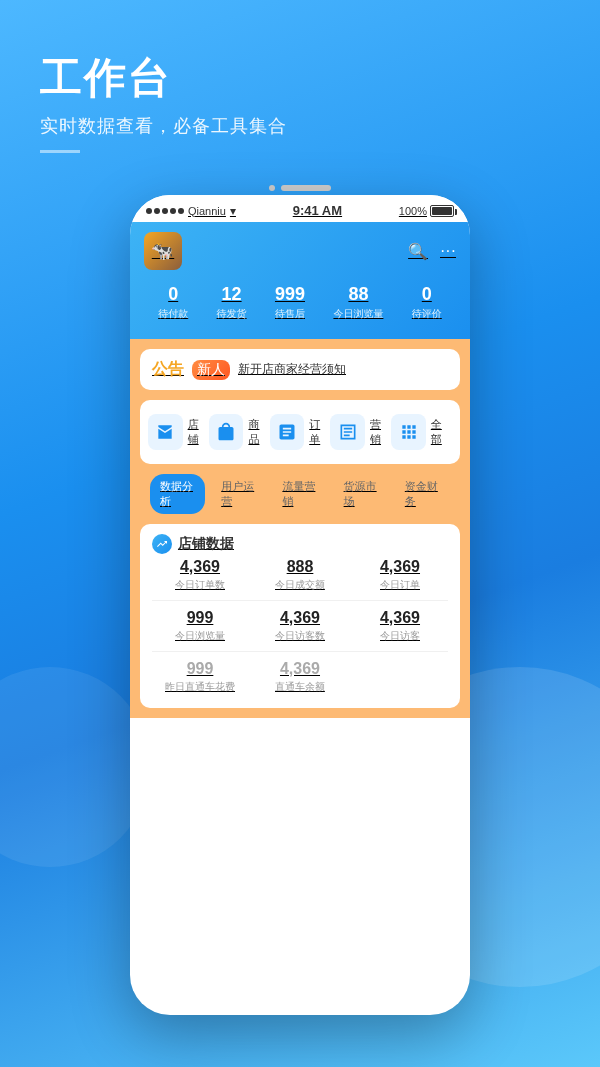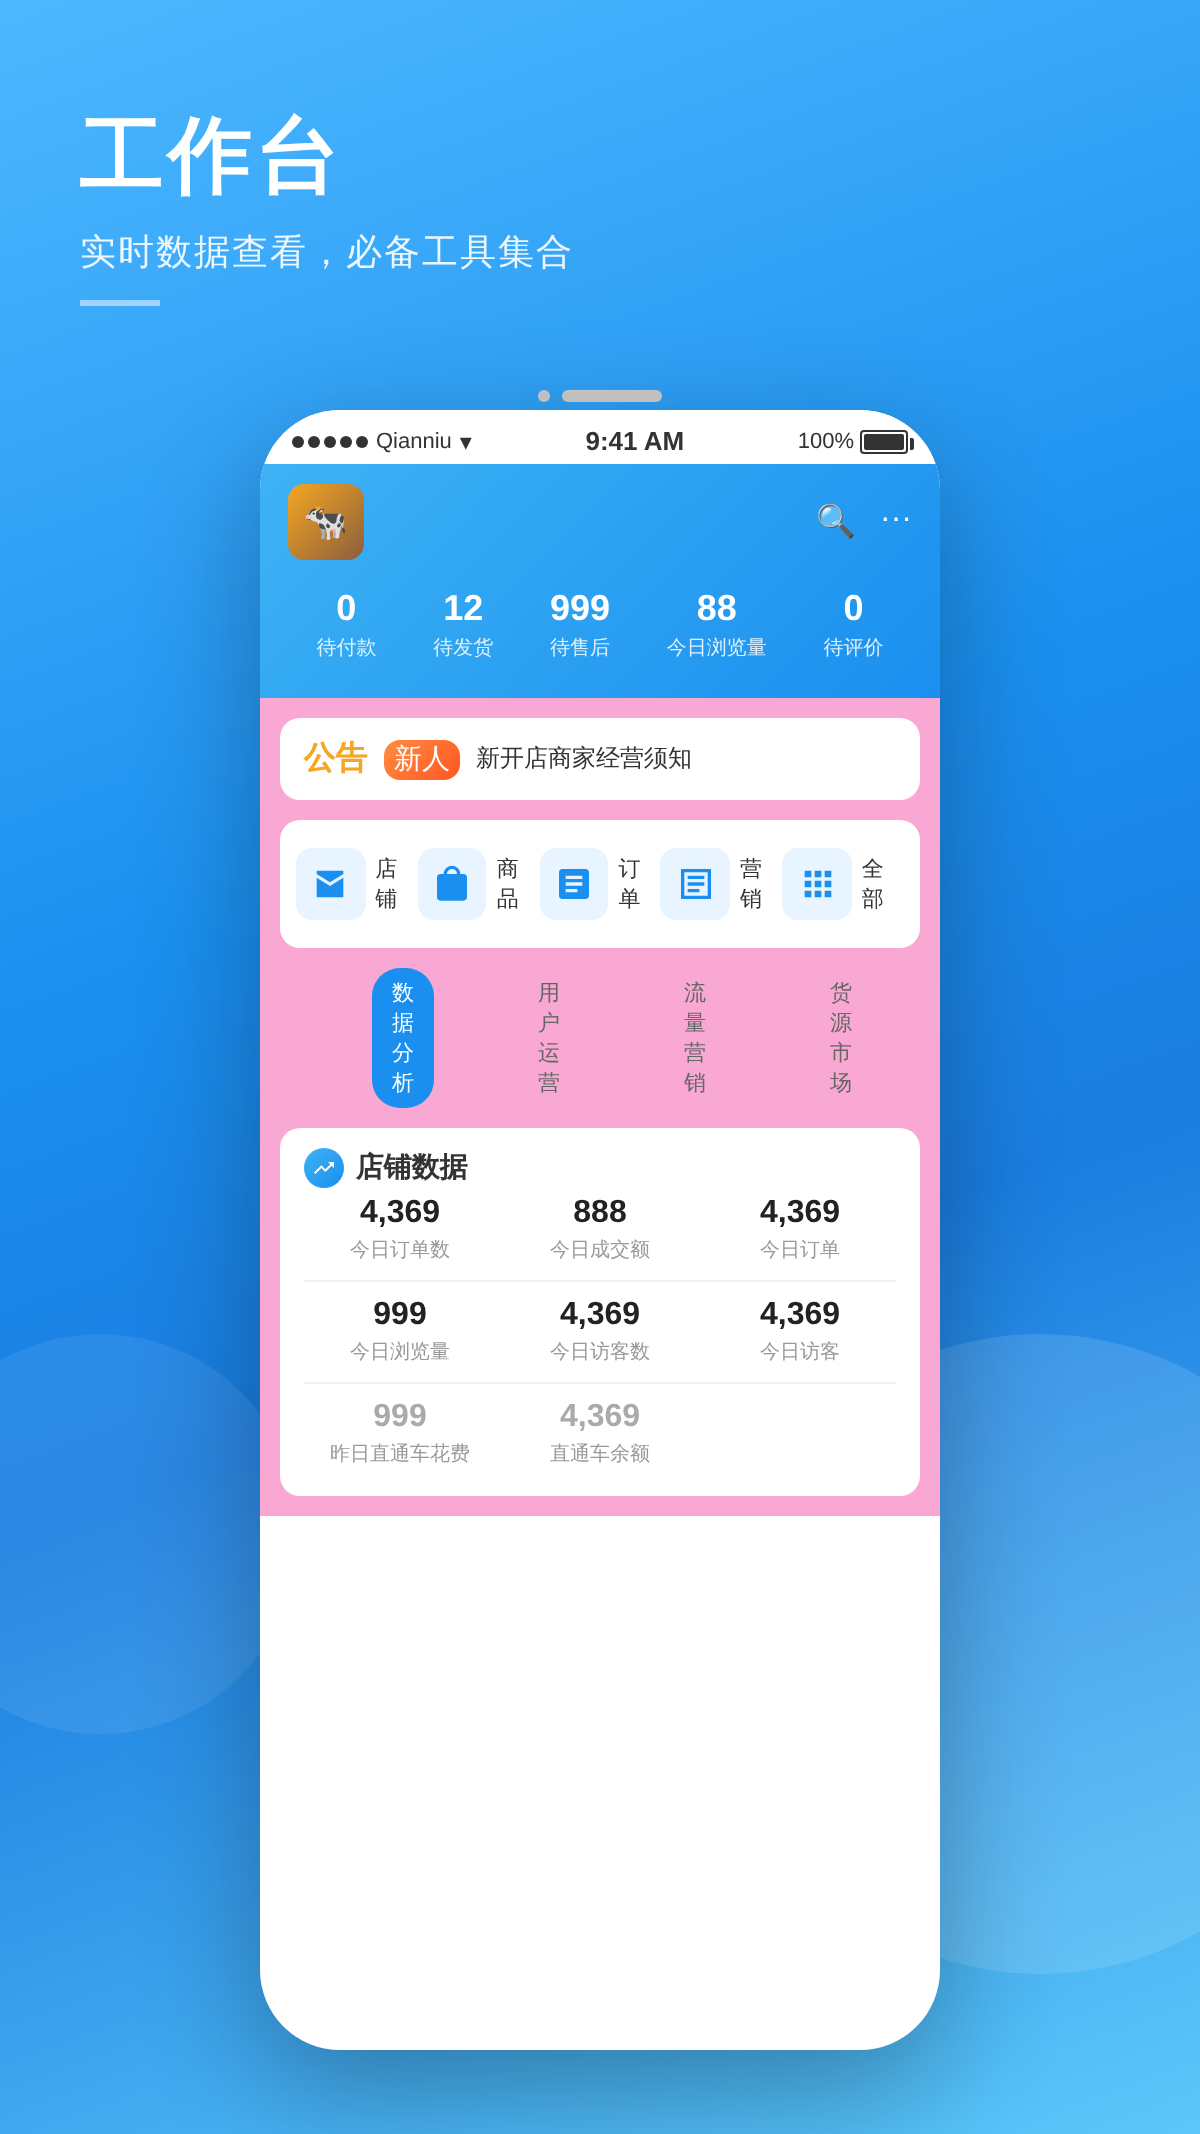--- a/index.html
+++ b/index.html
@@ -51,25 +51,26 @@
     .page-subtitle-divider {
       width: 40px;
       height: 3px;
       background: rgba(255,255,255,0.5);
       margin-top: 12px;
     }
 
     
     .phone-container {
       position: absolute;
-      top: 185px;
+      top: 175px;
       left: 50%;
       transform: translateX(-50%);
       width: 340px;
       height: 820px;
+      text-decoration: underline;
     }
     .phone-frame {
       width: 340px;
       height: 820px;
       background: white;
       border-radius: 40px;
       box-shadow: 0 20px 60px rgba(0,0,0,0.3);
       overflow: hidden;
       position: relative;
     }
@@ -210,21 +211,21 @@
       font-weight: 600;
     }
     .stat-label {
       color: rgba(255,255,255,0.85);
       font-size: 10px;
       margin-top: 2px;
     }
 
     
     .phone-content {
-      background: #f9a8d4;
+      background: #fdba74;
       padding: 10px;
     }
 
     
     .notice-card {
       background: white;
       border-radius: 10px;
       padding: 10px 12px;
       margin-bottom: 10px;
       display: flex;
@@ -286,21 +287,20 @@
       display: flex;
       padding: 0 10px;
       margin-bottom: 10px;
       gap: 6px;
     }
     .tab-item {
       padding: 5px 10px;
       border-radius: 14px;
       font-size: 11px;
       cursor: pointer;
-      margin-left: 36px;
     }
     .tab-item.active {
       background: #1a8fef;
       color: white;
     }
     .tab-item.inactive {
       color: #666;
     }
 
     

